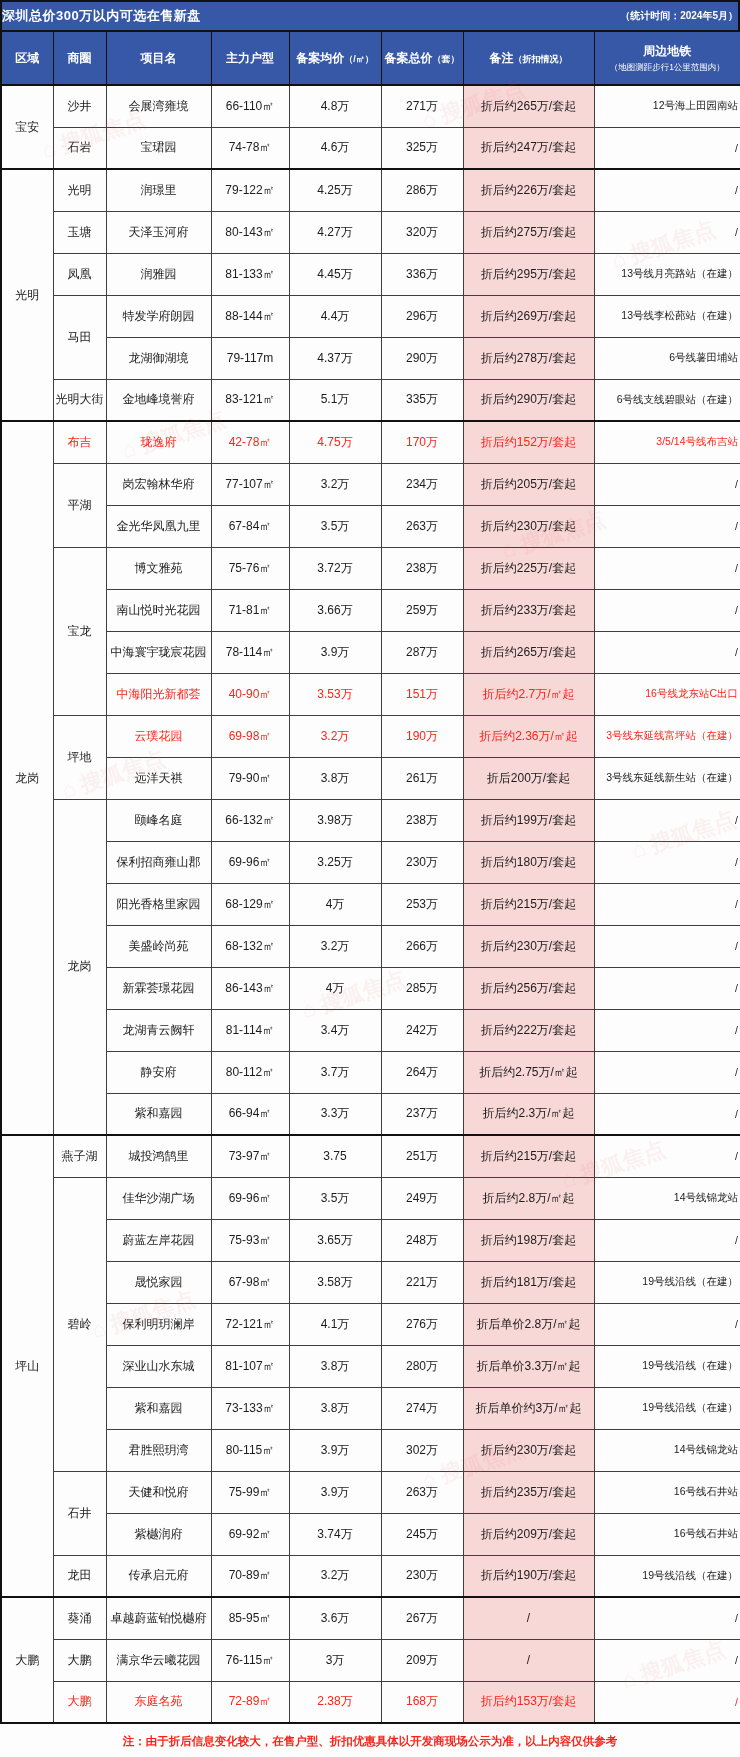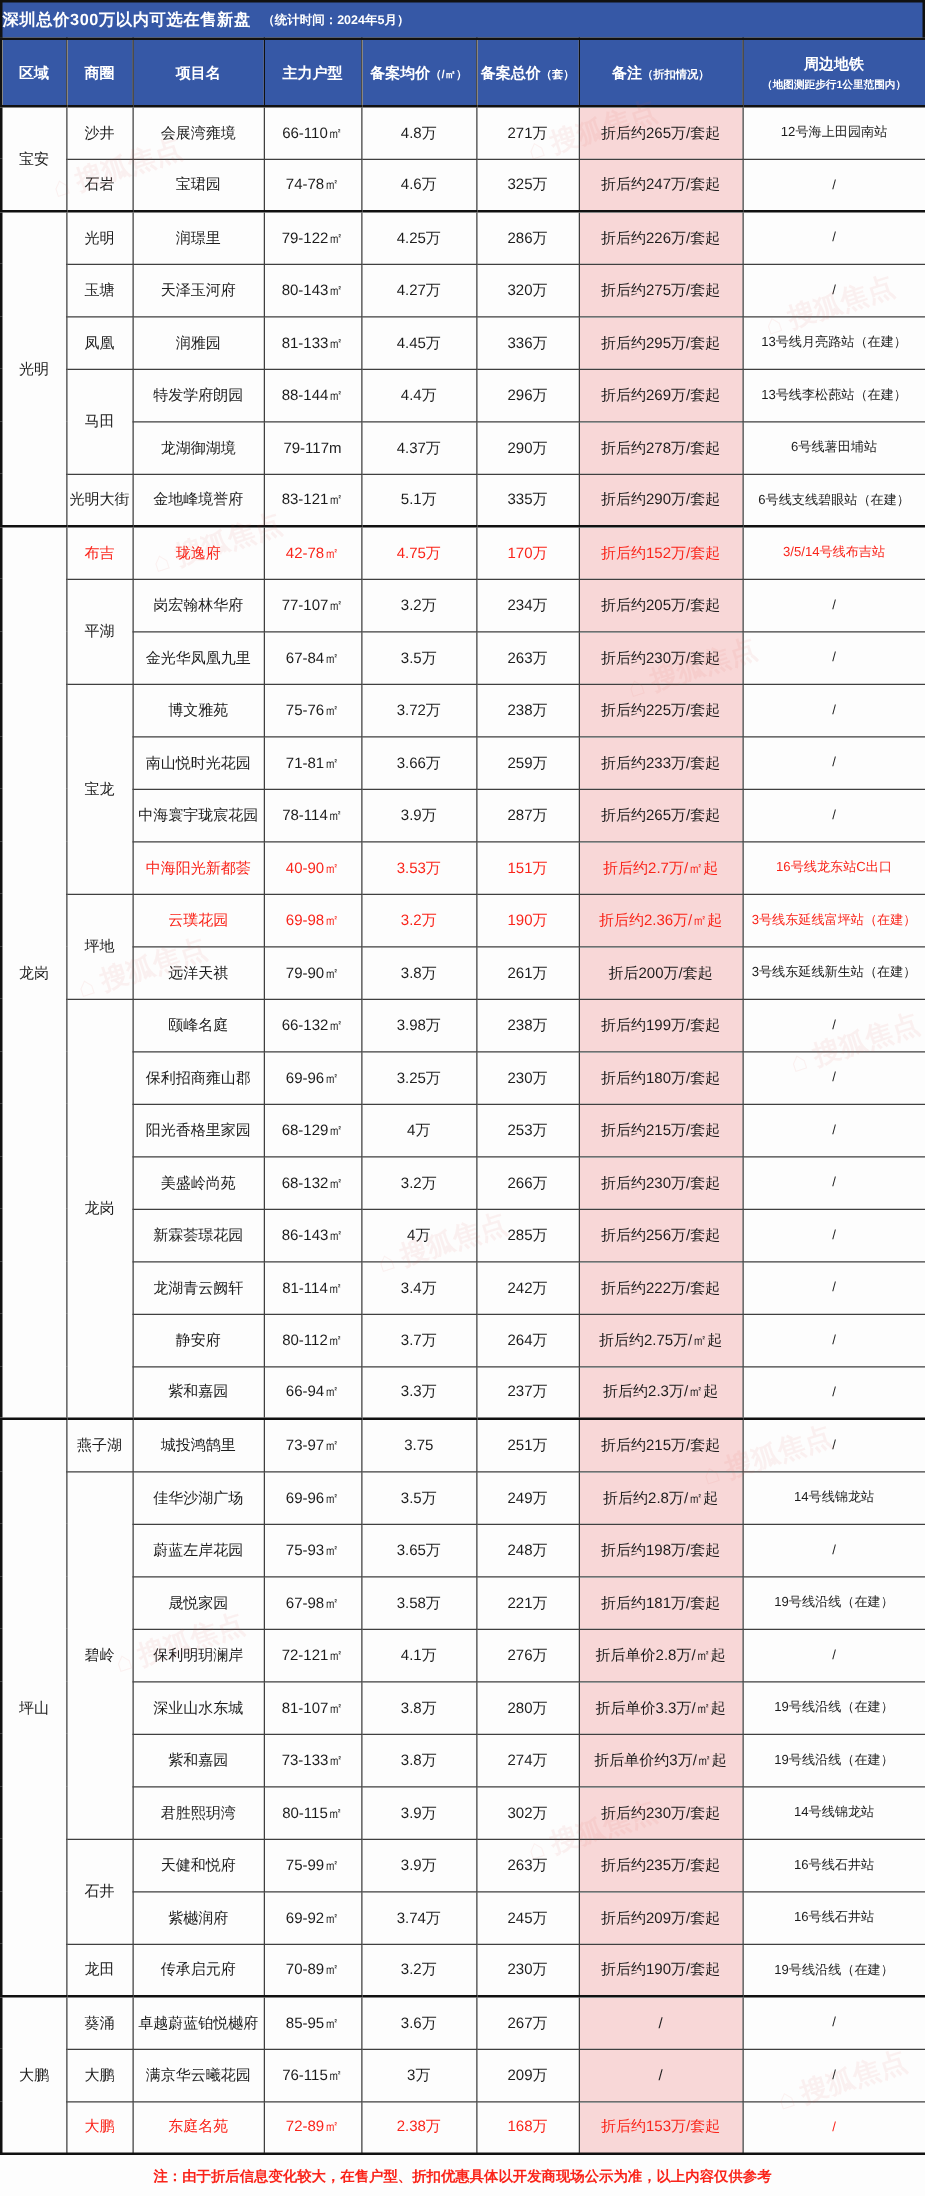--- a/index.html
+++ b/index.html
@@ -1,31 +1,31 @@
 <!DOCTYPE html>
 <html><head>
 <meta charset="utf-8">
 <style>
   html,body{margin:0;padding:0;background:#f4f4f4;}
   body{font-family:"Liberation Sans","DejaVu Sans",sans-serif;}
   .page{position:relative;width:740px;height:1757px;margin:0 auto;background:#fdfdfd;overflow:hidden;}
   .watermark-layer{position:absolute;inset:0;pointer-events:none;z-index:5;}
   .watermark-layer span{position:absolute;color:#e05a50;opacity:0.07;font-size:22px;font-weight:bold;transform:rotate(-18deg);white-space:nowrap;}
-  .titlebar{position:relative;z-index:2;height:30px;background:#3658a6;color:#fff;display:flex;align-items:center;justify-content:flex-start;border:2px solid #111;border-bottom:none;box-sizing:border-box;}
+  .titlebar{position:relative;z-index:2;height:30px;background:#3658a6;color:#fff;display:flex;align-items:center;justify-content:space-between;border:2px solid #111;border-bottom:none;box-sizing:border-box;}
   .titlebar .main{font-size:13px;font-weight:bold;letter-spacing:.5px;}
   .titlebar .suffix{font-size:10px;font-weight:bold;margin-left:9px;}
   table{position:relative;z-index:2;width:740px;border-collapse:collapse;table-layout:fixed;box-sizing:border-box;}
   th,td{border:1px solid #3f3f3f;text-align:center;vertical-align:middle;padding:1px 2px;box-sizing:border-box;overflow:hidden;}
   table{border:2px solid #111;}
   thead th{background:#3658a6;color:#fff;height:54px;font-size:12px;font-weight:bold;border-color:#111;}
   thead .unit{font-size:9px;font-weight:bold;}
-  thead .sub{display:block;font-size:8.5px;font-weight:bold;margin-top:2px;}
+  thead .sub{display:block;font-size:8.5px;font-weight:normal;margin-top:2px;}
   tbody td{height:42px;font-size:12px;color:#1c1c1c;background:#fdfdfd;}
   tbody td.cell-name{font-size:12px;}
-  tbody td.cell-metro{font-size:10.5px;}
+  tbody td.cell-metro{font-size:10.5px;text-align:right;}
   tbody td.cell-note{background:#f8d7d7;font-size:12px;}
   tbody td.red{color:#fa241a;}
   tr.group-start td{border-top:2px solid #111;margin-left:35px;}
   .footer-note{position:relative;z-index:2;height:35px;display:flex;align-items:center;justify-content:center;color:#fa241a;font-size:11.5px;font-weight:bold;}
 </style>
 </head>
 <body>
 
 <div class="page">
   <div class="watermark-layer">

